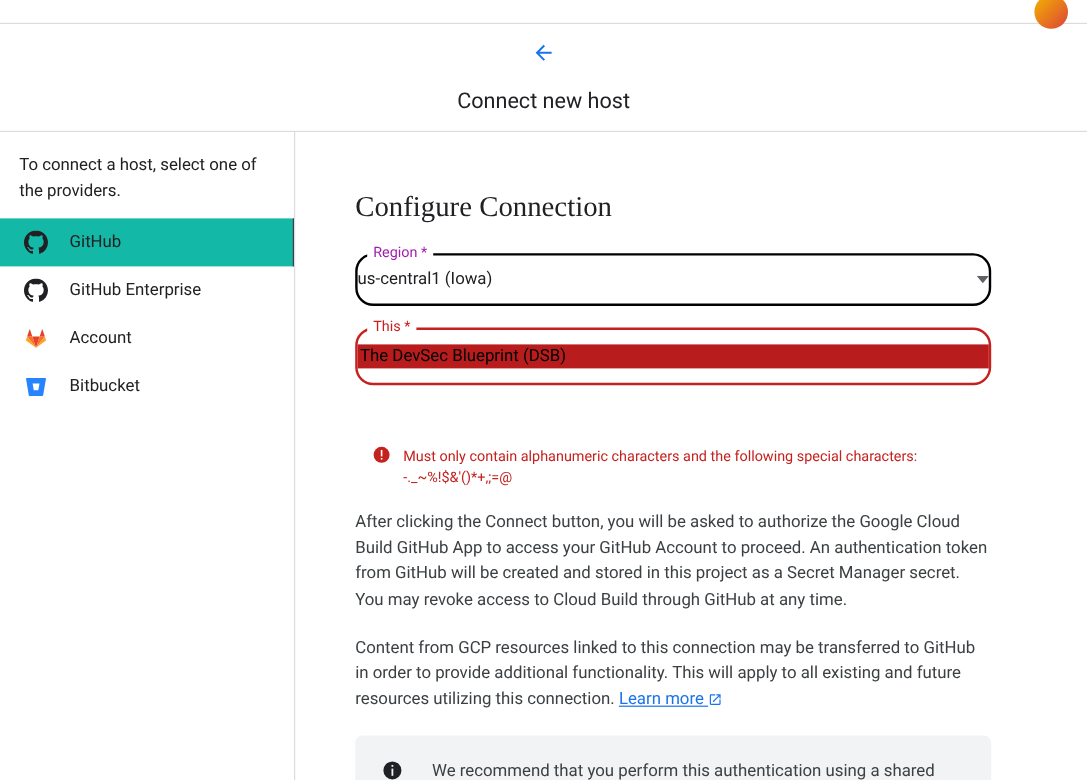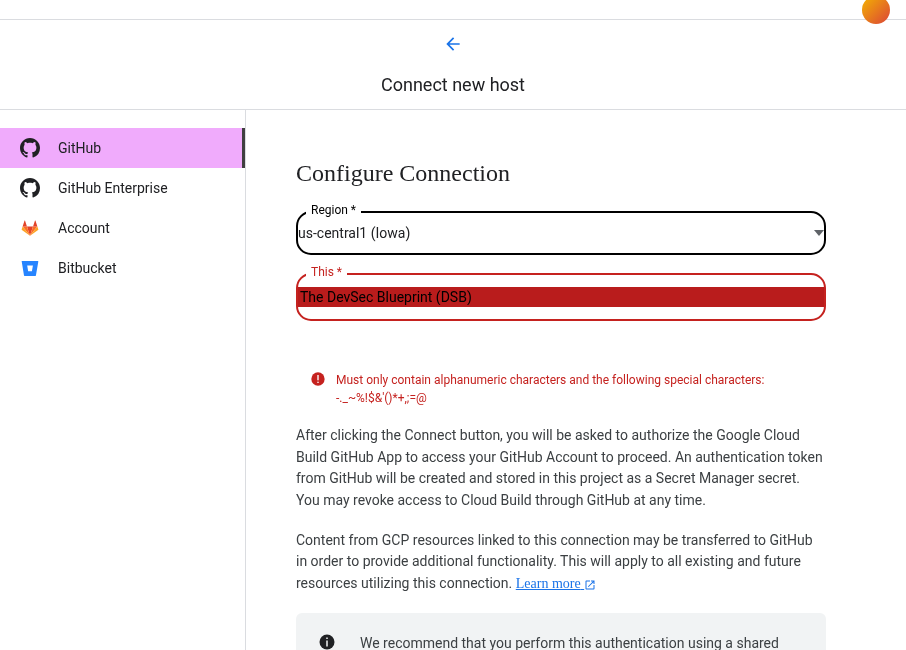--- a/index.html
+++ b/index.html
@@ -10,41 +10,41 @@
     .avatar { width: 28px; height: 28px; border-radius: 50%; background: linear-gradient(135deg, #f4b400, #db4437); }
 
     .header-row { display: flex; align-items: center; padding: 14px 16px; border-bottom: 1px solid #dadce0; gap: 20px; flex-direction: column; }
     .back-arrow { color: #1a73e8; cursor: pointer; }
     .page-title { font-size: 18px; font-weight: 400; }
 
     .main { display: flex; }
     .sidebar { width: 246px; padding: 18px 0 0 0; border-right: 1px solid #dadce0; min-height: 580px; }
     .sidebar-text { padding: 0 16px 12px 16px; color: #202124; font-size: 14px; line-height: 1.5; }
     .provider-item { display: flex; align-items: center; gap: 18px; padding: 10px 16px 10px 20px; cursor: pointer; border-radius: 0; }
-    .provider-item.selected { background: #f0abfc; border-right: 3px solid #404040; }
+    .provider-item.selected { background: #14b8a6; border-right: 1px solid #404040; }
     .provider-label { font-size: 14px; }
     .icon-wrap { width: 20px; display: flex; align-items: center; justify-content: center; }
 
     .content { flex: 1; padding: 50px 60px 30px 50px; max-width: 640px; }
     .content h1 { font-size: 24px; font-weight: 400; margin-bottom: 24px; font-family: Liberation Serif, serif; }
 
     .field-wrap { position: relative; margin-bottom: 18px; }
-    .field-label { position: absolute; top: -8px; left: 10px; background: #fff; padding: 0 5px; font-size: 12px; color: #000000; }
+    .field-label { position: absolute; top: -8px; left: 10px; background: #fff; padding: 0 5px; font-size: 12px; color: #a21caf; }
     .field-label.error { color: #c5221f; }
     .field-box { border: 2px solid #000000; border-radius: 15px; padding: 12px 0; display: flex; align-items: center; justify-content: space-between; cursor: pointer; }
     .field-box.error { border-color: #c5221f; }
     .field-input { border: none; outline: none; width: 100%; font-size: 14px; font-family: inherit; background: #e8f0fe; padding: 2px; }
     .field-box.error .field-input { background: #b91c1c; }
     .dropdown-arrow { color: #5f6368; }
 
     .error-row { display: flex; gap: 10px; padding: 6px 0 0 14px; color: #c5221f; font-size: 12px; line-height: 1.5; margin-top: 44px; }
     .error-icon-wrap { flex-shrink: 0; }
 
     .para { margin: 18px 0; line-height: 1.55; color: #3c4043; font-size: 14px; }
-    .link { color: #1a73e8; text-decoration: underline; text-decoration-color: #1a73e8; cursor: pointer; font-family: Liberation Serif, serif; }
+    .link { color: #1a73e8; text-decoration: underline; text-decoration-color: #1a73e8; cursor: pointer; }
 
     .info-box { background: #f1f3f4; border-radius: 6px; padding: 20px 22px; display: flex; gap: 24px; align-items: flex-start; margin-top: 18px; }
     .info-text { line-height: 1.55; font-size: 14px; color: #3c4043; }
 
     svg { display: block; }
   </style>
 </head>
 <body>
 
 <div class="top-bar">
@@ -57,20 +57,21 @@
   <span class="back-arrow">
     <svg width="20" height="20" viewBox="0 0 24 24" fill="#1a73e8">
         <path d="M20 11H7.83l5.59-5.59L12 4l-8 8 8 8 1.41-1.41L7.83 13H20v-2z"></path>
       </svg>
   </span>
   <span class="page-title">Connect new host</span>
 </div>
 
 <div class="main">
   <div class="sidebar">
+    <div class="sidebar-text">To connect a host, select one of the providers.</div>
 
     <div class="provider-item selected">
       <span class="icon-wrap">
         <svg width="20" height="20" viewBox="0 0 16 16" fill="#202124">
             <path d="M8 0C3.58 0 0 3.58 0 8c0 3.54 2.29 6.53 5.47 7.59.4.07.55-.17.55-.38 0-.19-.01-.82-.01-1.49-2.01.37-2.53-.49-2.69-.94-.09-.23-.48-.94-.82-1.13-.28-.15-.68-.52-.01-.53.63-.01 1.08.58 1.23.82.72 1.21 1.87.87 2.33.66.07-.52.28-.87.51-1.07-1.78-.2-3.64-.89-3.64-3.95 0-.87.31-1.59.82-2.15-.08-.2-.36-1.02.08-2.12 0 0 .67-.21 2.2.82.64-.18 1.32-.27 2-.27.68 0 1.36.09 2 .27 1.53-1.04 2.2-.82 2.2-.82.44 1.1.16 1.92.08 2.12.51.56.82 1.27.82 2.15 0 3.07-1.87 3.75-3.65 3.95.29.25.54.73.54 1.48 0 1.07-.01 1.93-.01 2.2 0 .21.15.46.55.38A8.013 8.013 0 0016 8c0-4.42-3.58-8-8-8z"></path>
           </svg>
       </span>
       <span class="provider-label">GitHub</span>
     </div>
 

